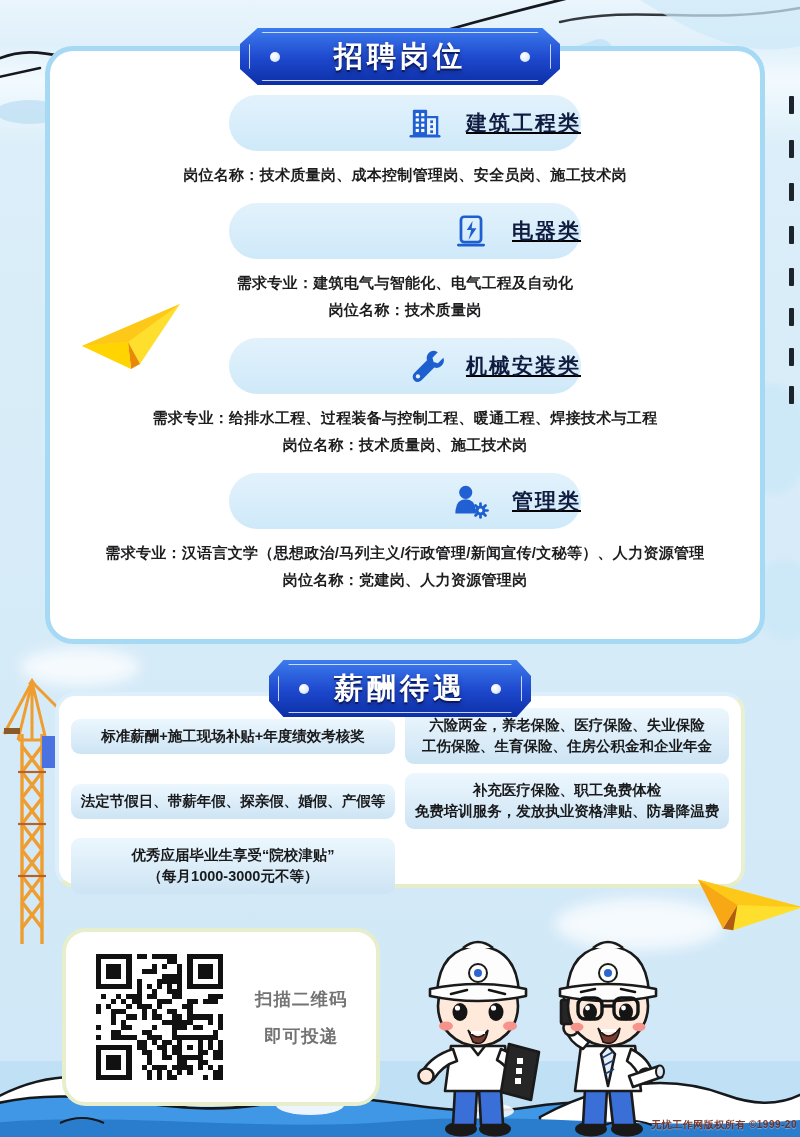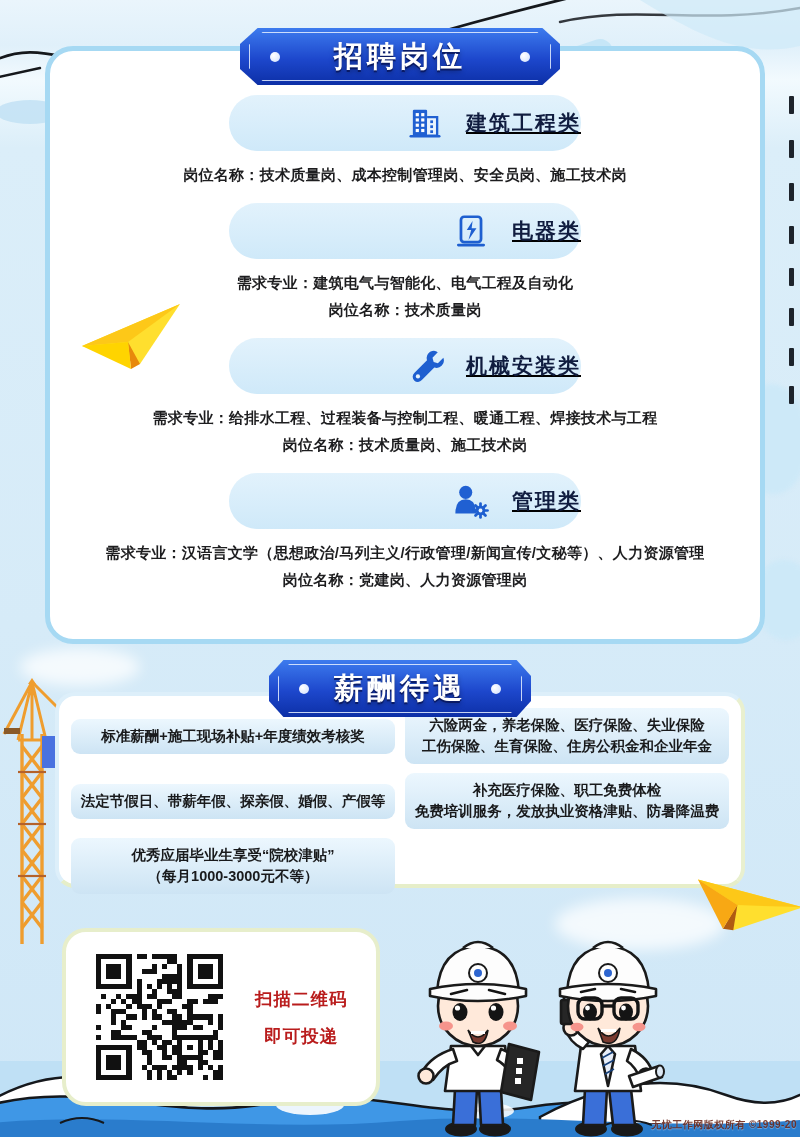--- a/index.html
+++ b/index.html
@@ -80,21 +80,21 @@
     background:#ffffff; border:4px solid #e7eecb; border-radius:24px; z-index:8;
     display:flex; align-items:center; padding-left:24px;
   }
   .qr-block {
     width:139px; height:139px; background:#fff; padding:6px;
     display:grid; grid-template-columns:repeat(25,1fr); grid-template-rows:repeat(25,1fr);
   }
   .qr-block i { display:block; }
   .qr-block i.d { background:#111; }
   .qr-text { margin-left:26px; display:flex; flex-direction:column; gap:13px; align-items:center; }
-  .qr-text span { font-size:17.5px; font-weight:700; color:#b91c1c; letter-spacing:1px; }
+  .qr-text span { font-size:17.5px; font-weight:700; color:#737373; letter-spacing:1px; }
 
   
   .crane-svg { position:absolute; left:2px; top:676px; z-index:3; }
   .plane { position:absolute; z-index:9; }
   .workers-svg { position:absolute; left:393px; top:886px; z-index:9; }
   .waves-svg { position:absolute; left:0; bottom:0; z-index:5; }
   .edge-dash { position:absolute; left:789px; width:5px; height:18px; background:#1d232b; border-radius:1px; z-index:2; }
   .watermark {
     position:absolute; right:3px; bottom:5px; z-index:12;
     font-size:10px; font-weight:700; color:#6e2a1e; opacity:.9; letter-spacing:.5px;

